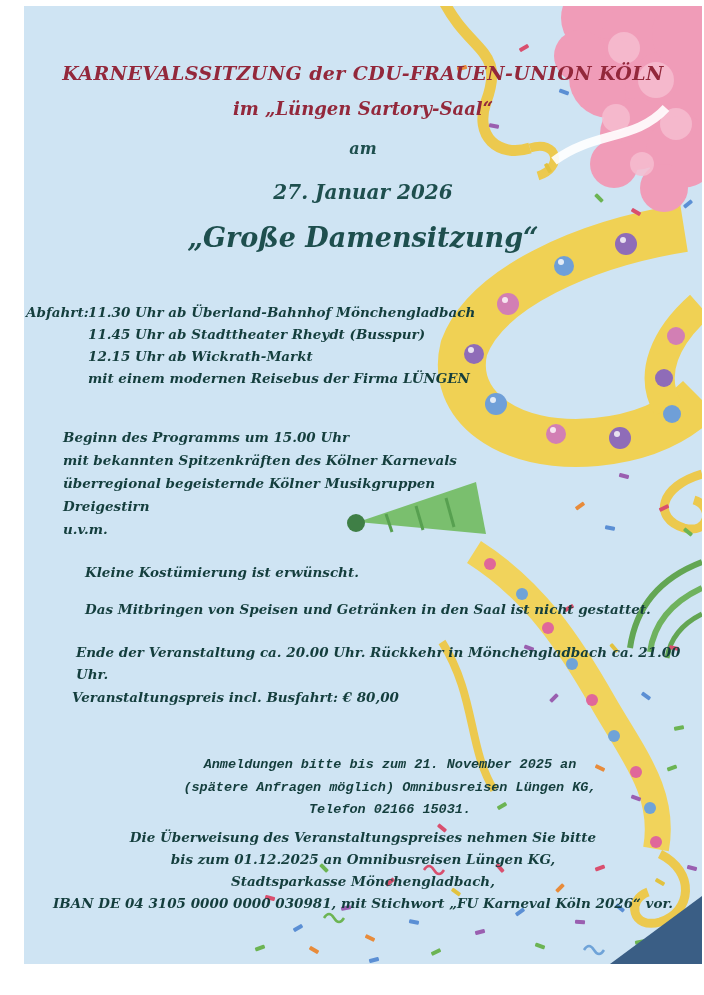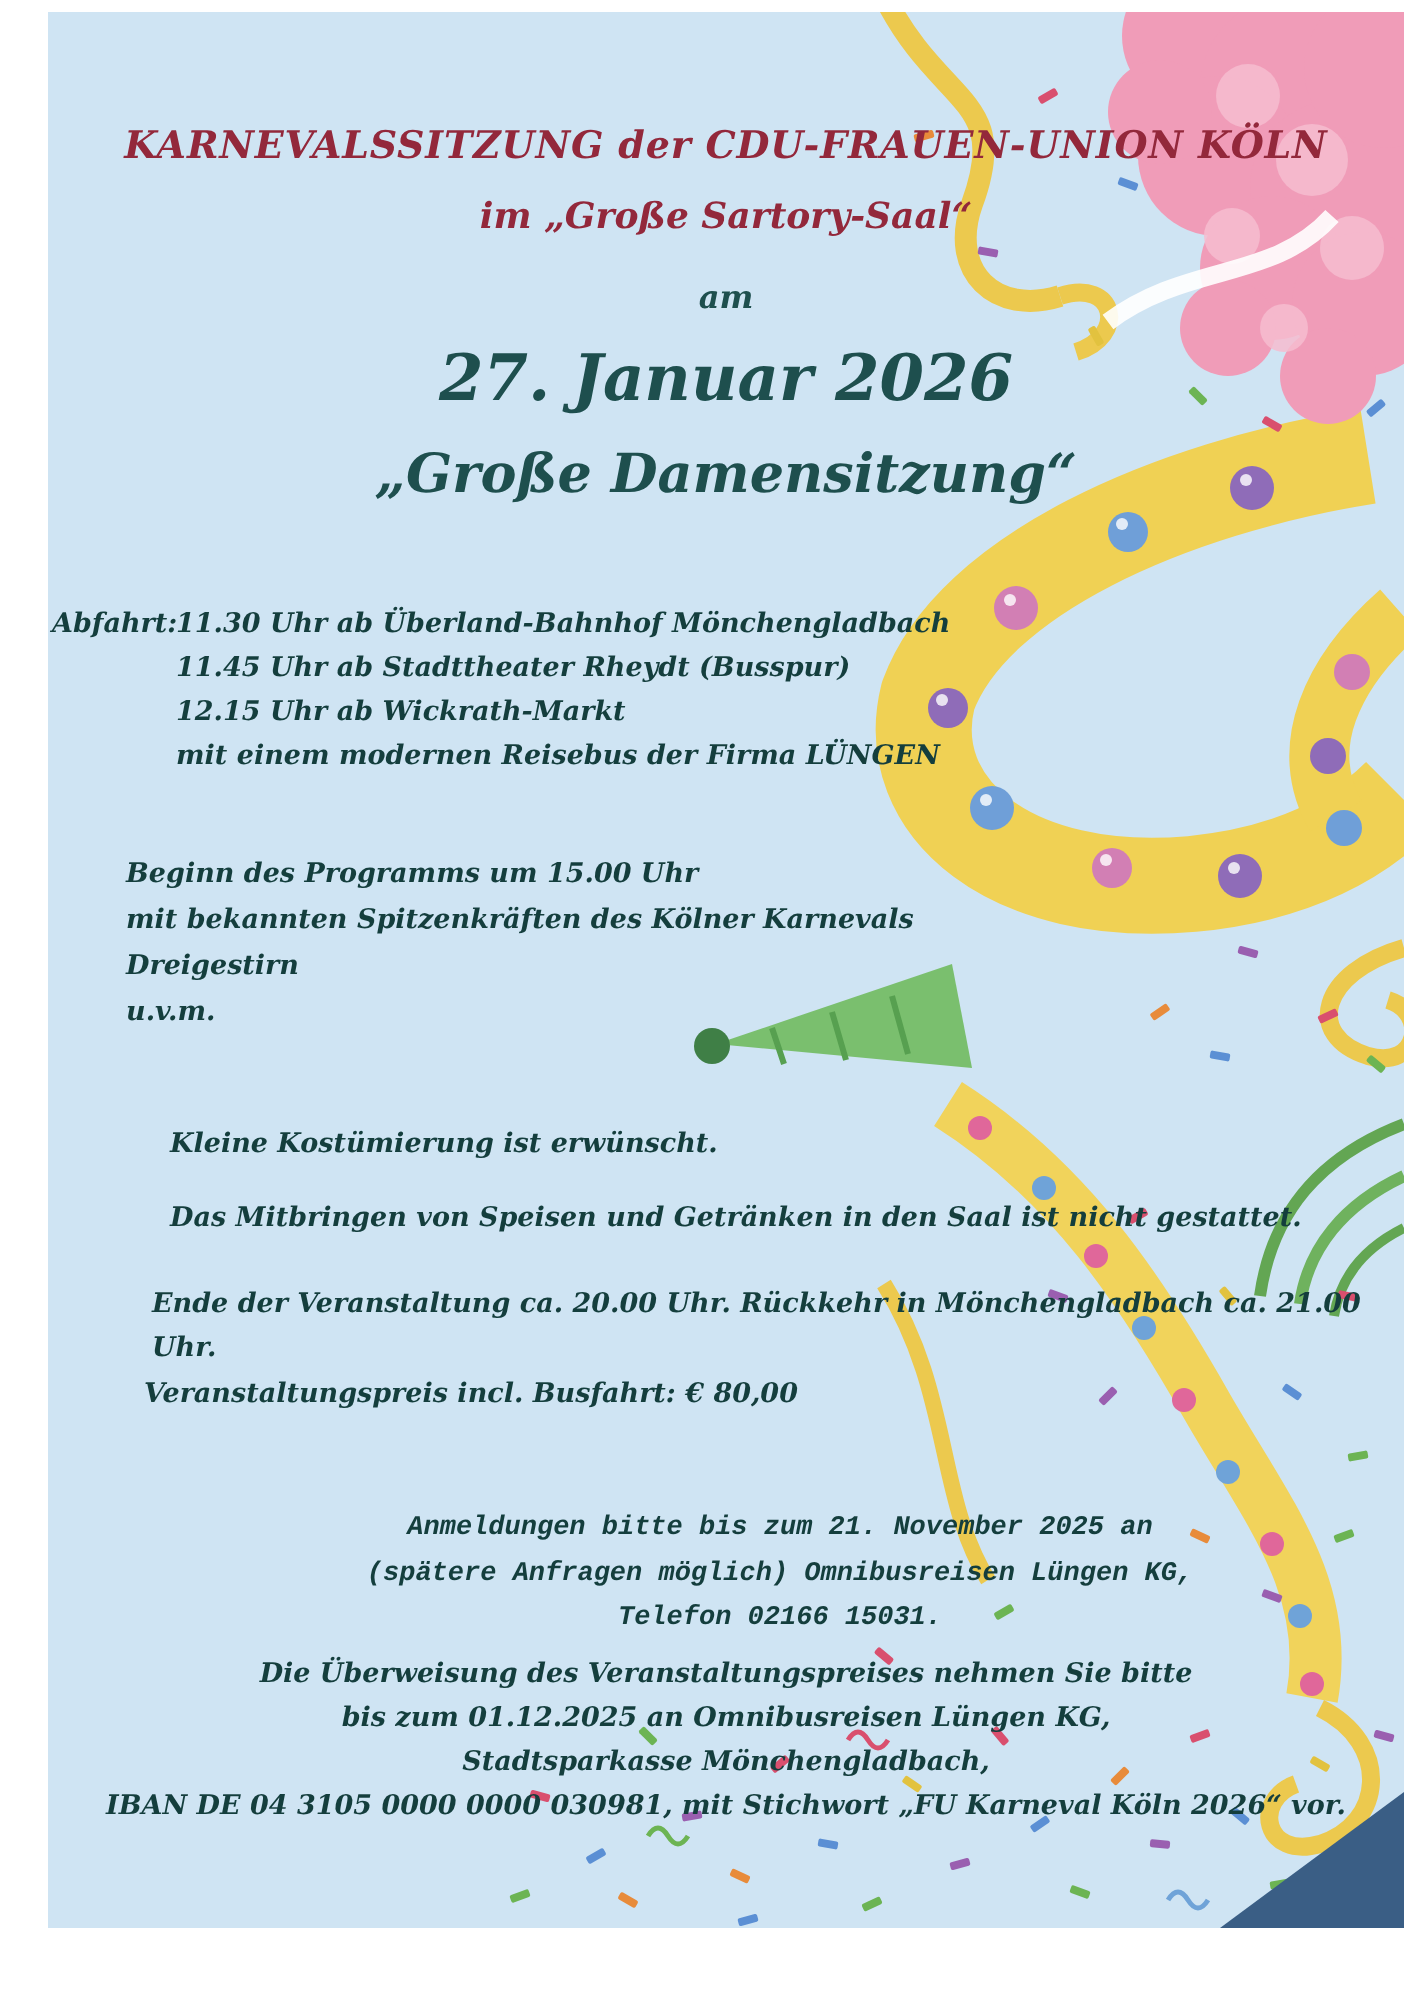--- a/index.html
+++ b/index.html
@@ -11,21 +11,21 @@
   .panel {
     position:absolute; left:24px; top:6px; width:678px; height:958px;
     background:var(--background, #cfe4f3); overflow:hidden;
   }
   svg.deco { position:absolute; left:0; top:0; z-index:0; }
   .textlayer { position:absolute; left:0; top:0; width:100%; height:100%; z-index:1; }
 
   .title1 { position:absolute; top:56px;  left:0; width:100%; text-align:center; font-size:19px; letter-spacing:0.4px; color:var(--title-red,#93283b); }
   .title2 { position:absolute; top:92px;  left:0; width:100%; text-align:center; font-size:18px; color:var(--title-red,#93283b); }
   .amline { position:absolute; top:133px; left:0; width:100%; text-align:center; font-size:16px; color:var(--heading-teal,#1e4f4e); }
-  .date1  { position:absolute; top:164px; left:0; width:100%; text-align:center; font-size:32px; color:var(--heading-teal,#1e4f4e); }
+  .date1  { position:absolute; top:174px; left:0; width:100%; text-align:center; font-size:20px; color:var(--heading-teal,#1e4f4e); }
   .date2  { position:absolute; top:216px; left:0; width:100%; text-align:center; font-size:27px; color:var(--heading-teal,#1e4f4e); }
 
   .body-text { font-size:13.5px; color:var(--body-text,#143e3d); line-height:22px; }
 
   .dep-label { position:absolute; left:2px;  top:295px; }
   .dep-lines { position:absolute; left:64px; top:295px; }
 
   .program { position:absolute; left:39px; top:420px; width:600px; text-align:left; line-height:23px; }
 
   .note-costume { position:absolute; left:61px; top:555px; }
@@ -179,36 +179,37 @@
         <path d="M 560 944 q 5 -8 10 0 q 5 8 10 0" stroke="#6fa3d8" stroke-width="2.5" fill="none"></path>
         <path d="M 300 912 q 5 -8 10 0 q 5 8 10 0" stroke="#6cb453" stroke-width="2.5" fill="none"></path>
       </g>
 
       <polygon points="678,958 678,890 586,958" fill="#3a5e85"></polygon>
     </svg>
 
     <div class="textlayer">
 
       <div class="title1">KARNEVALSSITZUNG der CDU-FRAUEN-UNION KÖLN</div>
-      <div class="title2">im „Große Sartory-Saal“</div>
+      <div class="title2">im „Lüngen Sartory-Saal“</div>
       <div class="amline">am</div>
       <div class="date1">27. Januar 2026</div>
       <div class="date2">„Große Damensitzung“</div>
 
       <div class="body-text dep-label">Abfahrt:</div>
       <div class="body-text dep-lines">
         <div>11.30 Uhr ab Überland-Bahnhof Mönchengladbach</div>
         <div>11.45 Uhr ab Stadttheater Rheydt (Busspur)</div>
         <div>12.15 Uhr ab Wickrath-Markt</div>
         <div>mit einem modernen Reisebus der Firma LÜNGEN</div>
       </div>
 
       <div class="body-text program">
         <div>Beginn des Programms um 15.00 Uhr</div>
         <div>mit bekannten Spitzenkräften des Kölner Karnevals</div>
+        <div>überregional begeisternde Kölner Musikgruppen</div>
         <div>Dreigestirn</div>
         <div>u.v.m.</div>
       </div>
 
       <div class="body-text note-costume">Kleine Kostümierung ist erwünscht.</div>
       <div class="body-text note-food">Das Mitbringen von Speisen und Getränken in den Saal ist nicht gestattet.</div>
       <div class="body-text note-end">Ende der Veranstaltung ca. 20.00 Uhr. Rückkehr in Mönchengladbach ca. 21.00 Uhr.</div>
       <div class="body-text note-price">Veranstaltungspreis incl. Busfahrt: € 80,00</div>
 
       <div class="body-text registration">

